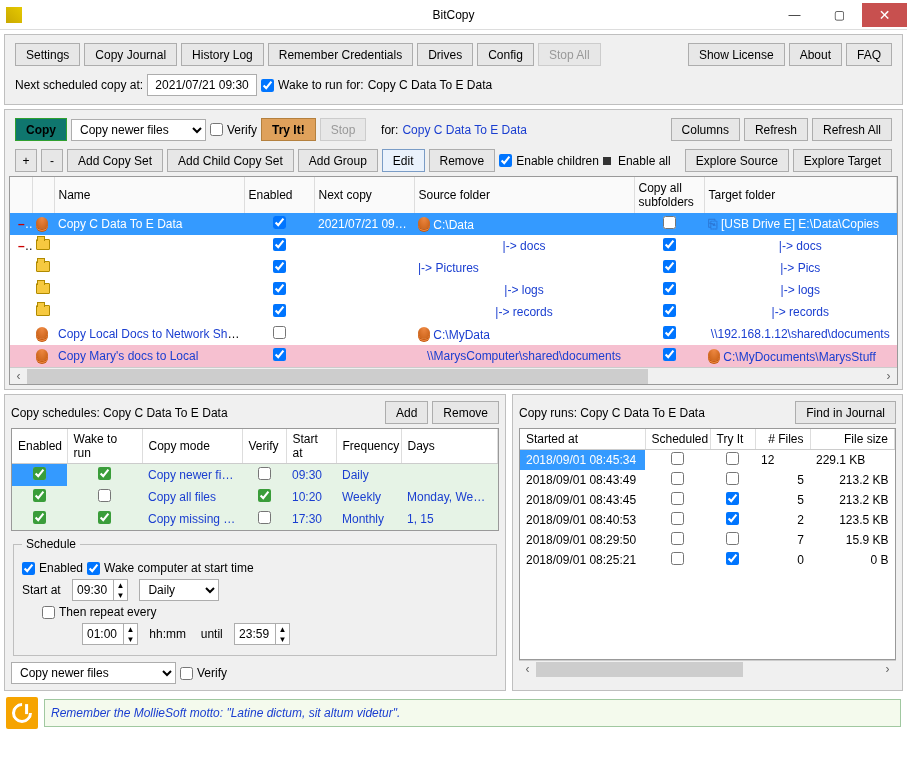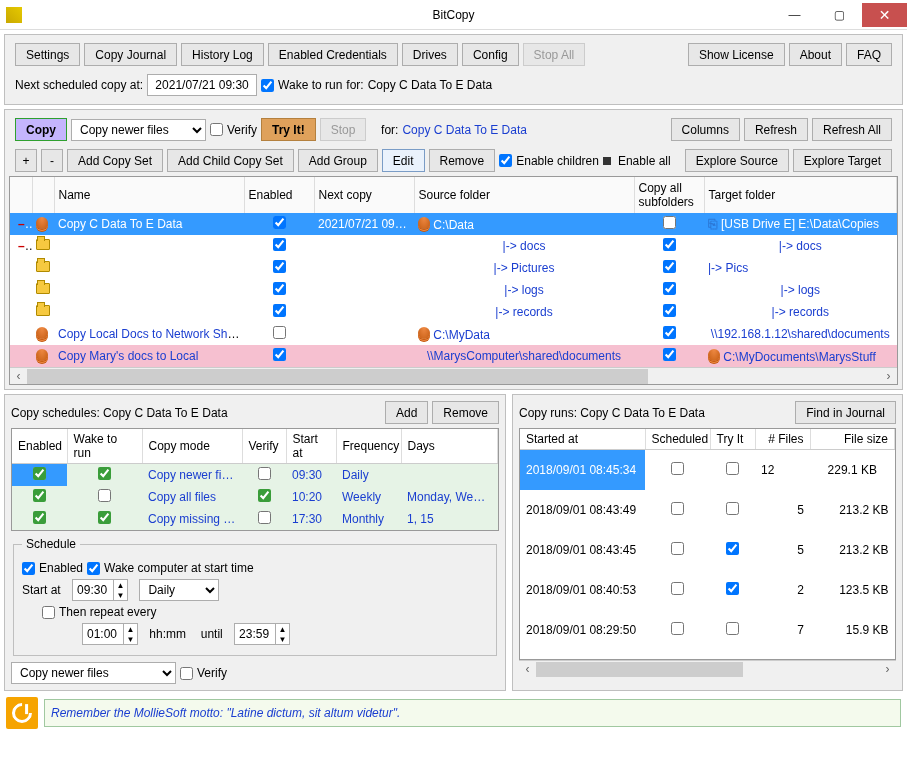--- a/index.html
+++ b/index.html
@@ -7,21 +7,21 @@
 .titlebar { height: 30px; background: #fff; border-bottom: 1px solid #ddd; display: flex; align-items: center; justify-content: center; position: relative; }
 .titlebar .icon { position: absolute; left: 6px; width: 16px; height: 16px; background: linear-gradient(45deg,#c9a800,#e6c900); }
 .titlebar .wincontrols { position: absolute; right: 0; display: flex; }
 .wincontrols div { width: 45px; height: 24px; display: flex; align-items: center; justify-content: center; }
 .wincontrols .close { background: #c8504f; color: #fff; font-size: 14px; }
 .wincontrols .min, .wincontrols .max { color: #333; }
 .panel { border: 1px solid #bfbfbf; margin: 4px; padding: 4px; background: #f0f0f0; }
 .toolbar { display: flex; gap: 4px; padding: 4px 6px; align-items: center; }
 button, .btn { background: #e7e7e7; border: 1px solid #adadad; padding: 3px 10px; cursor: pointer; height: 23px; }
 button:disabled { color: #999; border-color: #ccc; }
-button.green { background: #c4b5fd; border-color: #2fa02f; font-weight: bold; }
+button.green { background: #0f766e; border-color: #2fa02f; font-weight: bold; }
 button.orange { background: #dfa15b; border-color: #b4803e; font-weight: bold; }
 select, input[type=text] { border: 1px solid #adadad; padding: 2px 4px; height: 22px; background: #fff; }
 input[type=checkbox] { margin: 0; }
 .link { color: #1a3ed0; }
 .grid { background: #fff; border: 1px solid #999; }
 .grid table { border-collapse: collapse; width: 100%; table-layout: fixed; }
 .grid th { background: #fafafa; border-right: 1px solid #ddd; text-align: left; padding: 4px; font-weight: normal; }
 .grid td { padding: 3px 4px; white-space: nowrap; overflow: hidden; text-overflow: ellipsis; }
 .row-sel td { background: #349aff !important; color: #fff; }
 .row-pink td { background: #f6c0d0; }
@@ -33,21 +33,21 @@
 .scrollbar-h { height:17px; background:#f0f0f0; border-top:1px solid #ccc; display:flex; align-items:center; }
 .scrollbar-h .thumb { height:15px; background:#cdcdcd; }
 .scrollbar-h .arr { width:17px; display:flex; align-items:center; justify-content:center; color:#666; }
 .half { display:flex; gap:6px; margin:4px; }
 .half > div { border:1px solid #bfbfbf; background:#f0f0f0; padding:6px; }
 .left { width: 502px; } .right { flex:1; }
 .sched-grid th { background:#fff; border-bottom:1px solid #ccc; font-weight:normal; padding:3px 6px; text-align:left; }
 .sched-grid td { padding:3px 6px; background:#e6f3e6; }
 .sched-grid tr.sel td:first-child { background:#349aff; }
 .runs table th { background:#fff; font-weight:normal; text-align:left; padding:3px 6px; border-bottom:1px solid #ccc; }
-.runs table td { padding:12px 6px; }
+.runs table td { padding:2px 6px; }
 .runs tr.sel td:first-child { background:#349aff; color:#fff; }
 .fieldset { border:1px solid #bfbfbf; padding:8px; margin-top:6px; background:#f0f0f0; }
 .fieldset legend { padding:0 4px; }
 .footer { margin:6px; display:flex; gap:6px; align-items:center; }
 .power { width:32px; height:32px; background:#f6a400; display:flex; align-items:center; justify-content:center; border-radius:2px; }
 .power span { width:20px; height:20px; border:3px solid #fff; border-radius:50%; border-top-color:transparent; transform:rotate(45deg); position:relative; }
 .power span::after { content:""; position:absolute; width:3px; height:10px; background:#fff; top:-4px; left:6px; transform:rotate(-45deg); }
 .tip { flex:1; border:1px solid #a0c8a0; background:#f4faed; padding:6px; color:#1a3ed0; font-style:italic; }
 .greencheck { accent-color: #3a9d3a; }
 .chevron { font-size:12px; color:#555; padding:0 3px; }
@@ -71,21 +71,21 @@
     <div class="close">✕</div>
   </div>
 </div>
 
 <div class="panel">
 
   <div class="toolbar">
     <button>Settings</button>
     <button>Copy Journal</button>
     <button>History Log</button>
-    <button>Enabled Credentials</button>
+    <button>Remember Credentials</button>
     <button>Drives</button>
     <button>Config</button>
     <button disabled="">Stop All</button>
     <div class="spacer"></div>
     <button>Show License</button>
     <button>About</button>
     <button>FAQ</button>
   </div>
 
   <div class="toolbar">
@@ -187,23 +187,23 @@
     <td class="link" style="text-align:center">|-&gt; docs</td>
     <td style="text-align:center"><input type="checkbox" checked="" style=""></td>
     <td class="link" style="text-align:center">|-&gt; docs</td>
           </tr>
           <tr>
     <td></td>
     <td><span class="folder-icon"></span></td>
     <td><span class="link"></span></td>
     <td style="text-align:center"><input type="checkbox" checked="" style=""></td>
     <td class="link" style="text-align:right"></td>
-    <td class="link" style="text-align:center">|-&gt; Pictures</td>
-    <td style="text-align:center"><input type="checkbox" checked="" style=""></td>
-    <td class="link" style="text-align:left">|-&gt; Pics</td>
+    <td class="link" style="">|-&gt; Pictures</td>
+    <td style="text-align:center"><input type="checkbox" checked="" style=""></td>
+    <td class="link" style="text-align:center">|-&gt; Pics</td>
           </tr>
           <tr>
     <td></td>
     <td><span class="folder-icon"></span></td>
     <td><span class="link"></span></td>
     <td style="text-align:center"><input type="checkbox" checked="" style=""></td>
     <td class="link" style="text-align:right"></td>
     <td class="link" style="text-align:center">|-&gt; logs</td>
     <td style="text-align:center"><input type="checkbox" checked="" style=""></td>
     <td class="link" style="text-align:center">|-&gt; logs</td>
@@ -398,21 +398,21 @@
           <th style="text-align:right"># Files</th>
           <th style="text-align:right">File size</th>
         </tr>
           </thead>
         <tbody id="runsBody">
             <tr class="sel">
     <td>2018/09/01 08:45:34</td>
     <td style="text-align:center"><input type="checkbox" style=""></td>
     <td style="text-align:center"><input type="checkbox" style=""></td>
     <td style="text-align:left">12</td>
-    <td style="text-align:center">229.1 KB</td>
+    <td style="text-align:left">229.1 KB</td>
             </tr>
             <tr>
     <td>2018/09/01 08:43:49</td>
     <td style="text-align:center"><input type="checkbox" style=""></td>
     <td style="text-align:center"><input type="checkbox" style=""></td>
     <td style="text-align:right">5</td>
     <td style="text-align:right">213.2 KB</td>
             </tr>
             <tr>
     <td>2018/09/01 08:43:45</td>

